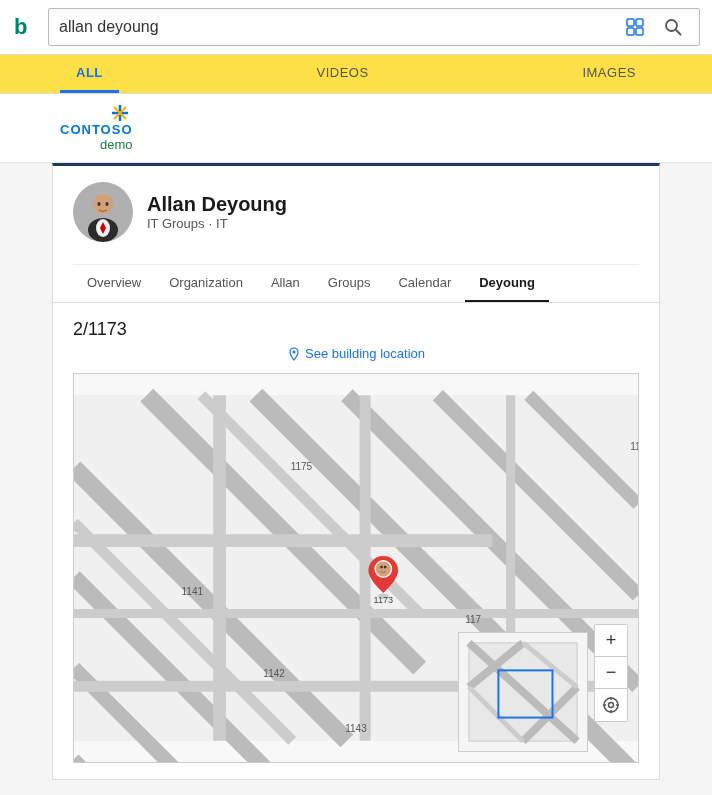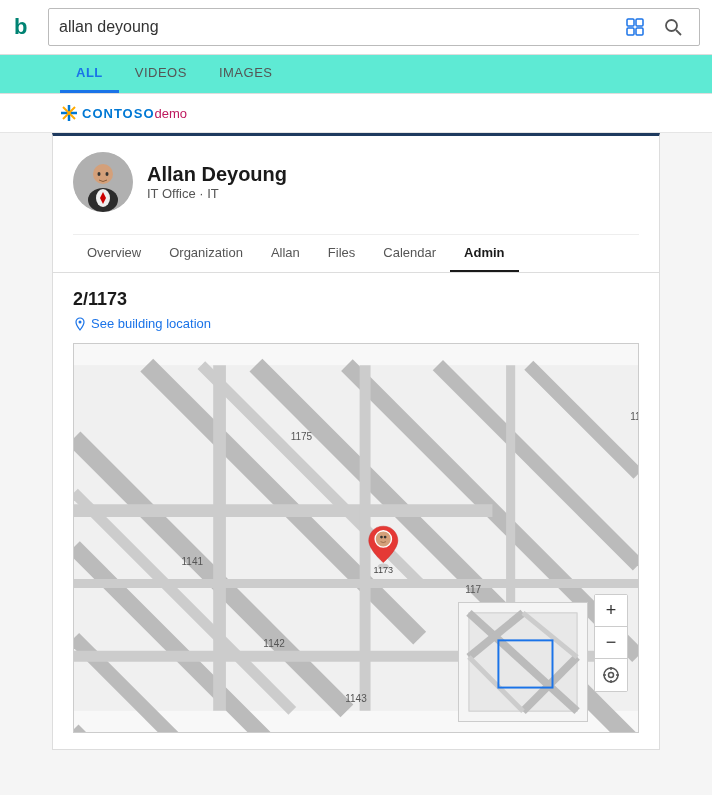--- a/index.html
+++ b/index.html
@@ -56,26 +56,27 @@
       font-size: 18px;
       display: flex;
       align-items: center;
       justify-content: center;
       width: 32px;
       height: 32px;
     }
 
     
     .nav-tabs {
-      background: #5eead4;
+      background: #fde047;
       display: flex;
       align-items: center;
       padding: 0 60px;
       border-bottom: 1px solid #ddd;
       gap: 0;
+      justify-content: space-between;
     }
     .nav-tab {
       padding: 10px 16px;
       font-size: 13px;
       color: #555;
       cursor: pointer;
       text-transform: uppercase;
       letter-spacing: 0.5px;
       border-bottom: 3px solid transparent;
     }
@@ -89,31 +90,32 @@
     .contoso-bar {
       background: #fff;
       padding: 10px 60px;
       border-bottom: 1px solid #e5e5e5;
       display: flex;
       align-items: center;
       gap: 6px;
     }
     .contoso-logo {
       display: flex;
-      align-items: center;
+      align-items: flex-end;
+      flex-direction: column;
     }
     .contoso-name {
       color: #0078d4;
       font-weight: 700;
       font-size: 13px;
       letter-spacing: 1px;
       text-transform: uppercase;
     }
     .contoso-demo {
-      color: #be185d;
+      color: #15803d;
       font-size: 13px;
     }
 
     
     .profile-card {
       background: #fff;
       margin: 0 52px;
       border: 1px solid #ddd;
       border-top: 3px solid #1e3a5f;
       padding: 16px 20px 0 20px;
@@ -171,32 +173,33 @@
     
     .office-content {
       background: #fff;
       margin: 0 52px;
       border: 1px solid #ddd;
       border-top: none;
       padding: 16px 20px;
     }
     .office-room {
       font-size: 18px;
-      font-weight: 700;
+      font-weight: 400;
       color: #1a1a1a;
       margin-bottom: 6px;
     }
     .see-building {
       display: flex;
       align-items: center;
       gap: 4px;
       color: #1a73e8;
       font-size: 13px;
       cursor: pointer;
       margin-bottom: 12px;
+      justify-content: center;
     }
 
     
     .map-container {
       position: relative;
       width: 100%;
       height: 390px;
       border: 1px solid #ccc;
       background: #f8f8f8;
       overflow: hidden;
@@ -314,30 +317,30 @@
 
         <polygon points="30,40 27,46 30,52 33,46" fill="#c00"></polygon>
 
         <ellipse cx="26" cy="22" rx="1.5" ry="2" fill="#333"></ellipse>
         <ellipse cx="34" cy="22" rx="1.5" ry="2" fill="#333"></ellipse>
         <path d="M26,28 Q30,31 34,28" stroke="#8b5e3c" stroke-width="1" fill="none"></path>
       </svg>
     </div>
     <div class="profile-info">
       <h2>Allan Deyoung</h2>
-      <p>IT Office · IT</p>
+      <p>IT Groups · IT</p>
     </div>
   </div>
   <div class="profile-tabs">
     <div class="profile-tab">Overview</div>
     <div class="profile-tab">Organization</div>
     <div class="profile-tab">Allan</div>
-    <div class="profile-tab">Files</div>
+    <div class="profile-tab">Groups</div>
     <div class="profile-tab">Calendar</div>
-    <div class="profile-tab active">Admin</div>
+    <div class="profile-tab active">Deyoung</div>
   </div>
 </div>
 
 <div class="office-content">
   <div class="office-room">2/1173</div>
   <div class="see-building">
     <svg width="14" height="14" viewBox="0 0 14 14" fill="none">
       <path d="M7 1C4.79 1 3 2.79 3 5c0 3 4 8 4 8s4-5 4-8c0-2.21-1.79-4-4-4z" stroke="#1a73e8" stroke-width="1.2" fill="none"></path>
       <circle cx="7" cy="5" r="1.5" fill="#1a73e8"></circle>
     </svg>

